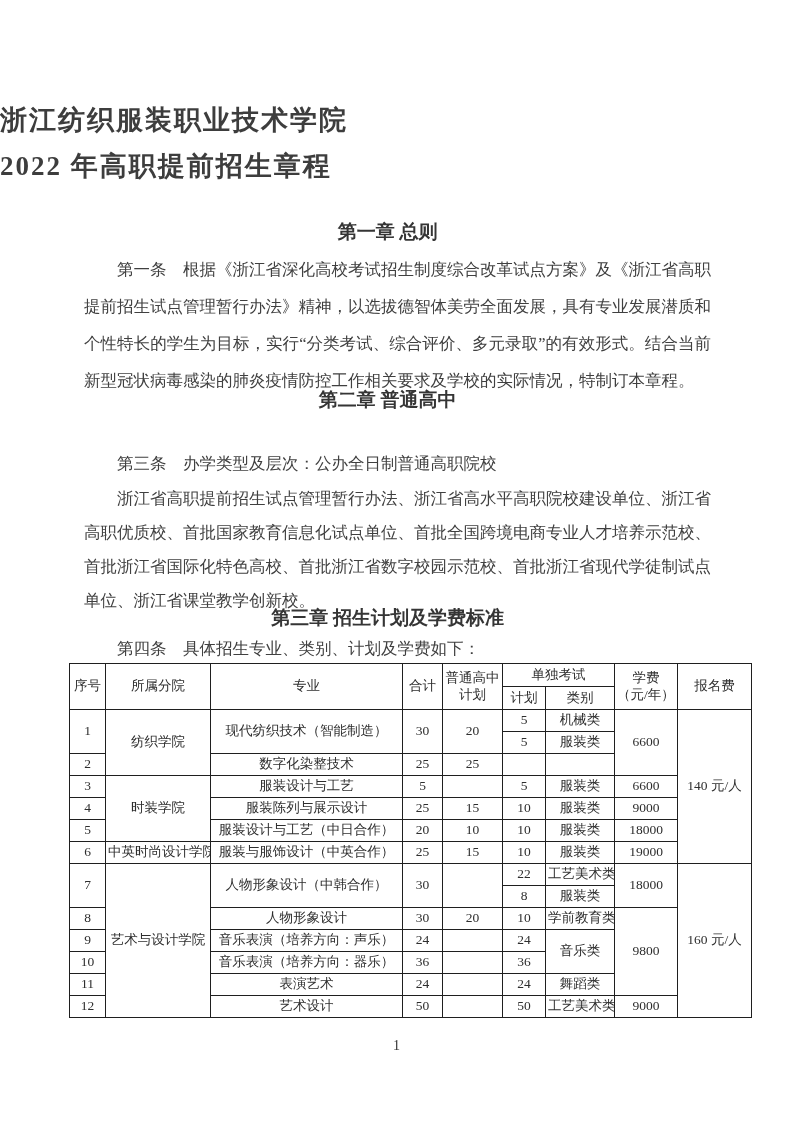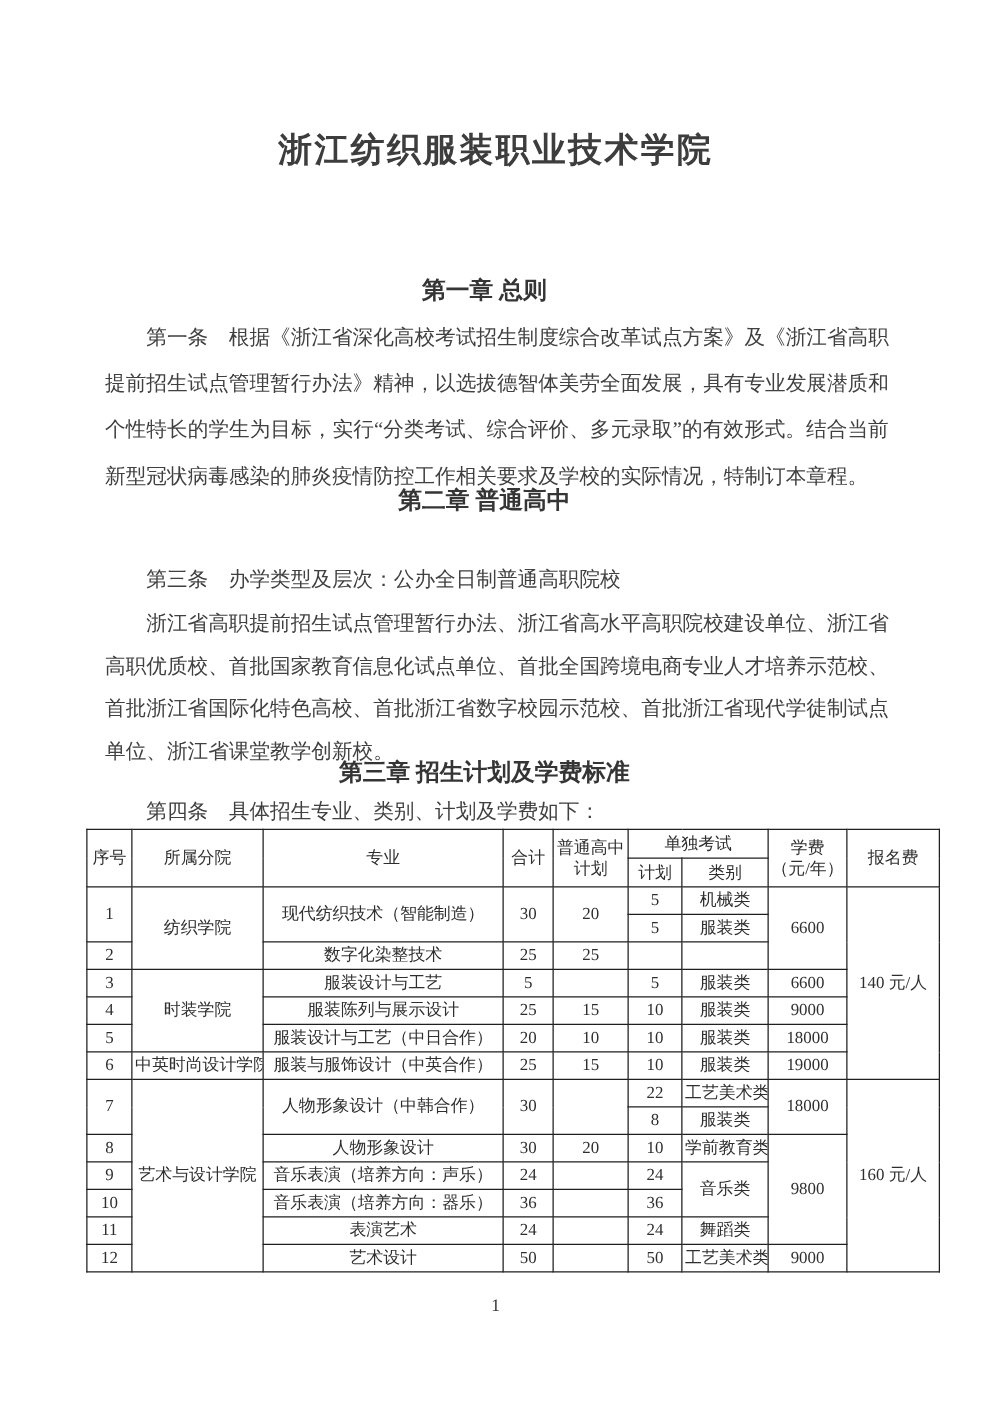--- a/index.html
+++ b/index.html
@@ -10,21 +10,21 @@
     height: 1122px;
     margin: 0 auto;
     background: #ffffff;
     font-family: "Liberation Serif", "DejaVu Serif", serif;
     color: #383838;
     overflow: hidden;
   }
   .doc-title {
     position: absolute;
     left: 0; width: 793px;
-    text-align: center;
+    text-align: left;
     font-size: 27px;
     font-weight: bold;
     letter-spacing: 2px;
     color: #3d3d3d;
   }
   .title1 { top: 102px; }
   .title2 { top: 148px; }
   .chapter-heading {
     position: absolute;
     left: 0; width: 775px;
@@ -81,20 +81,21 @@
     font-size: 14px;
     color: #333333;
   }
 </style>
 </head>
 <body>
 
 <div class="page">
 
   <div class="doc-title title1">浙江纺织服装职业技术学院</div>
+  <div class="doc-title title2">2022 年高职提前招生章程</div>
 
   <div class="chapter-heading ch1">第一章 总则</div>
   <p class="body-text para1 indent">第一条　根据《浙江省深化高校考试招生制度综合改革试点方案》及《浙江省高职提前招生试点管理暂行办法》精神，以选拔德智体美劳全面发展，具有专业发展潜质和个性特长的学生为目标，实行“分类考试、综合评价、多元录取”的有效形式。结合当前新型冠状病毒感染的肺炎疫情防控工作相关要求及学校的实际情况，特制订本章程。</p>
 
   <div class="chapter-heading ch2">第二章 普通高中</div>
   <p class="body-text art3 indent">第三条　办学类型及层次：公办全日制普通高职院校</p>
   <p class="body-text para2 indent">浙江省高职提前招生试点管理暂行办法、浙江省高水平高职院校建设单位、浙江省高职优质校、首批国家教育信息化试点单位、首批全国跨境电商专业人才培养示范校、首批浙江省国际化特色高校、首批浙江省数字校园示范校、首批浙江省现代学徒制试点单位、浙江省课堂教学创新校。</p>
 
   <div class="chapter-heading ch3">第三章 招生计划及学费标准</div>
   <p class="body-text art4 indent">第四条　具体招生专业、类别、计划及学费如下：</p>

